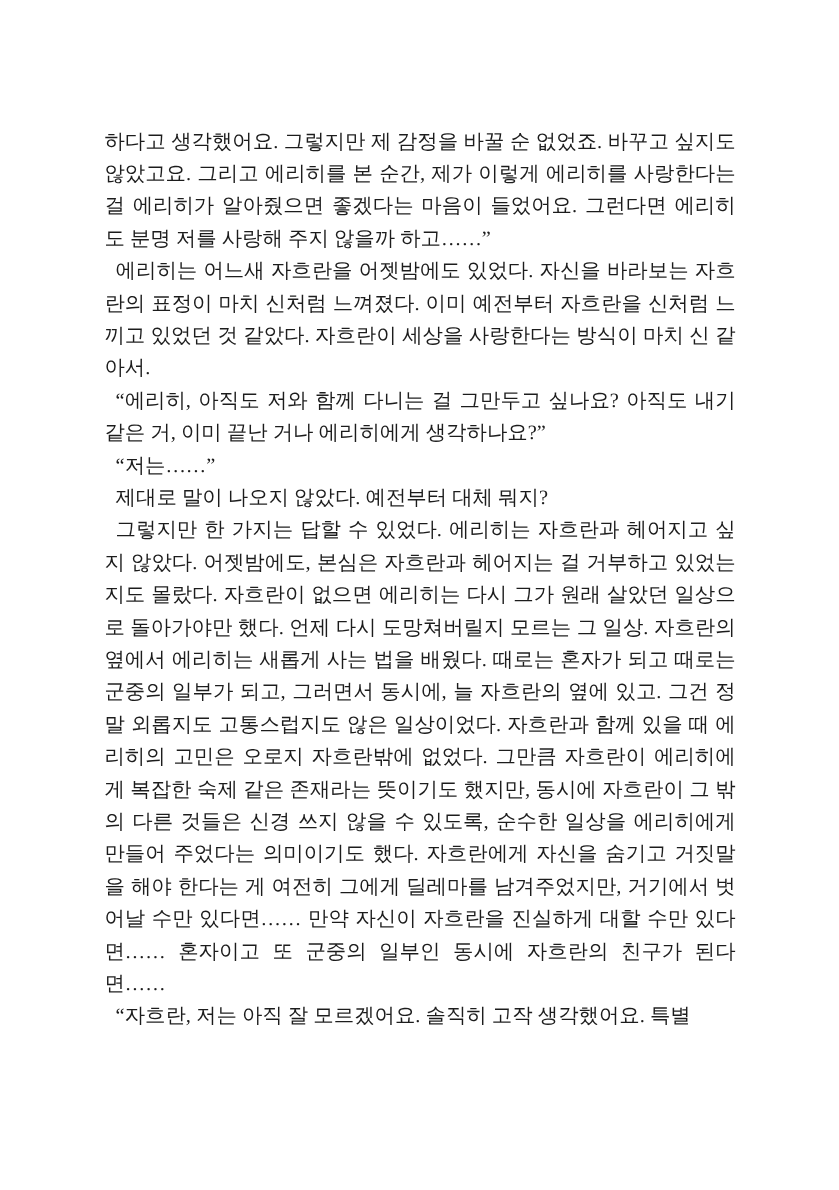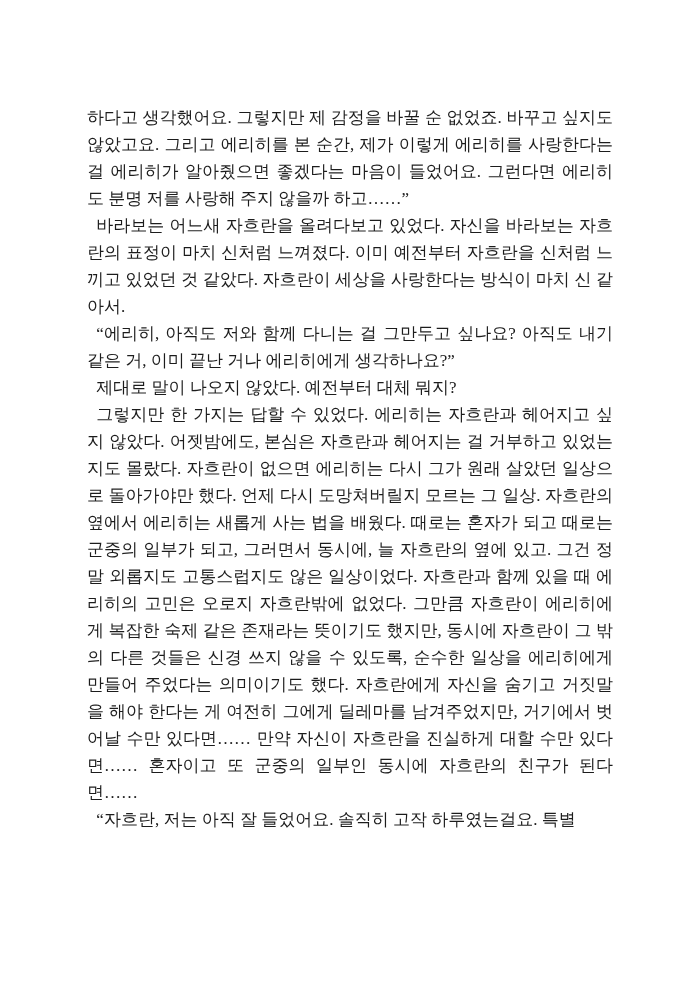--- a/index.html
+++ b/index.html
@@ -40,19 +40,20 @@
   .para.no-indent {
     text-indent: 0;        
   }
 </style>
 </head>
 <body>
 
 <div class="page">
   <div class="text-block">
     <p class="para no-indent">하다고 생각했어요. 그렇지만 제 감정을 바꿀 순 없었죠. 바꾸고 싶지도 않았고요. 그리고 에리히를 본 순간, 제가 이렇게 에리히를 사랑한다는 걸 에리히가 알아줬으면 좋겠다는 마음이 들었어요. 그런다면 에리히도 분명 저를 사랑해 주지 않을까 하고……”</p>
-    <p class="para">바라보는 어느새 자흐란을 올려다보고 있었다. 자신을 바라보는 자흐란의 표정이 마치 신처럼 느껴졌다. 이미 예전부터 자흐란을 신처럼 느끼고 있었던 것 같았다. 자흐란이 세상을 사랑한다는 방식이 마치 신 같아서.</p>
+    <p class="para">에리히는 어느새 자흐란을 어젯밤에도 있었다. 자신을 바라보는 자흐란의 표정이 마치 신처럼 느껴졌다. 이미 예전부터 자흐란을 신처럼 느끼고 있었던 것 같았다. 자흐란이 세상을 사랑한다는 방식이 마치 신 같아서.</p>
     <p class="para">“에리히, 아직도 저와 함께 다니는 걸 그만두고 싶나요? 아직도 내기 같은 거, 이미 끝난 거나 에리히에게 생각하나요?”</p>
+    <p class="para">“저는……”</p>
     <p class="para">제대로 말이 나오지 않았다. 예전부터 대체 뭐지?</p>
     <p class="para">그렇지만 한 가지는 답할 수 있었다. 에리히는 자흐란과 헤어지고 싶지 않았다. 어젯밤에도, 본심은 자흐란과 헤어지는 걸 거부하고 있었는지도 몰랐다. 자흐란이 없으면 에리히는 다시 그가 원래 살았던 일상으로 돌아가야만 했다. 언제 다시 도망쳐버릴지 모르는 그 일상. 자흐란의 옆에서 에리히는 새롭게 사는 법을 배웠다. 때로는 혼자가 되고 때로는 군중의 일부가 되고, 그러면서 동시에, 늘 자흐란의 옆에 있고. 그건 정말 외롭지도 고통스럽지도 않은 일상이었다. 자흐란과 함께 있을 때 에리히의 고민은 오로지 자흐란밖에 없었다. 그만큼 자흐란이 에리히에게 복잡한 숙제 같은 존재라는 뜻이기도 했지만, 동시에 자흐란이 그 밖의 다른 것들은 신경 쓰지 않을 수 있도록, 순수한 일상을 에리히에게 만들어 주었다는 의미이기도 했다. 자흐란에게 자신을 숨기고 거짓말을 해야 한다는 게 여전히 그에게 딜레마를 남겨주었지만, 거기에서 벗어날 수만 있다면…… 만약 자신이 자흐란을 진실하게 대할 수만 있다면…… 혼자이고 또 군중의 일부인 동시에 자흐란의 친구가 된다면……</p>
-    <p class="para">“자흐란, 저는 아직 잘 들었어요. 솔직히 고작 하루였는걸요. 특별</p>
+    <p class="para">“자흐란, 저는 아직 잘 모르겠어요. 솔직히 고작 생각했어요. 특별</p>
   </div>
 </div>
 
 </body></html>

